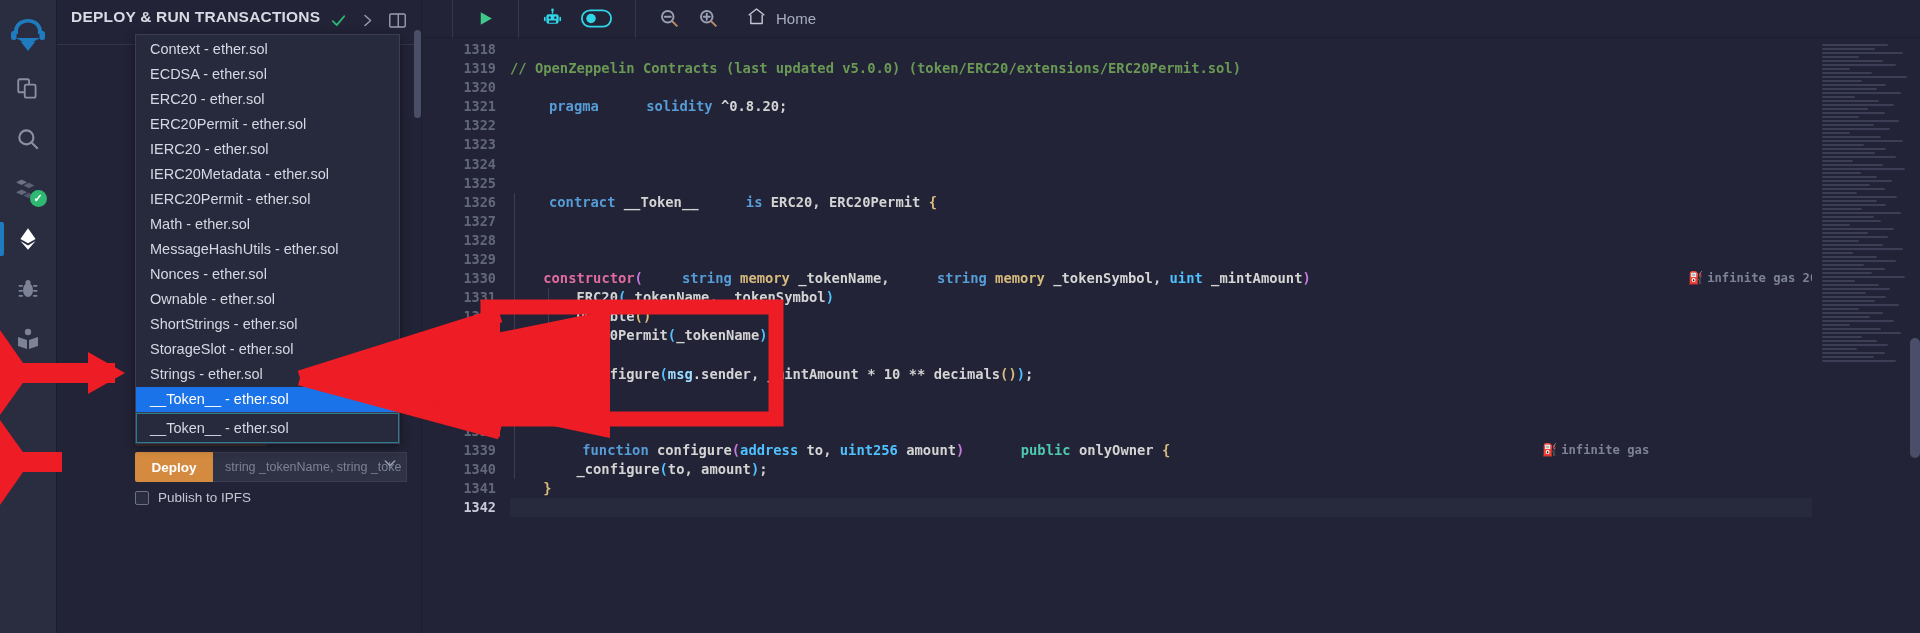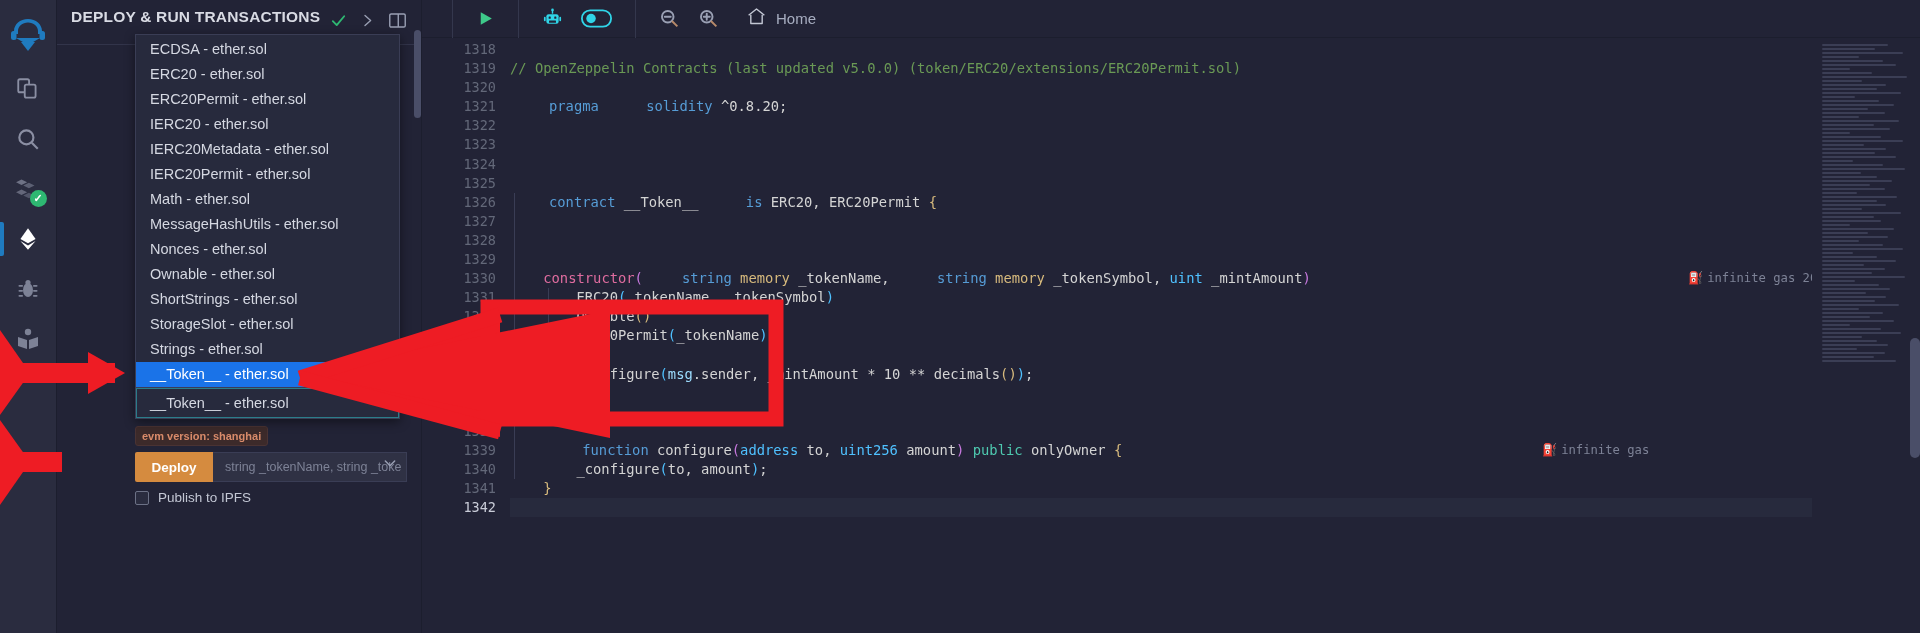--- a/index.html
+++ b/index.html
@@ -160,21 +160,21 @@
     display: flex; align-items: center; gap: 8px;
     height: 38px; padding: 0 14px;
     background: #2a2c3f;
     border-left: 1px solid #34374d; border-right: 1px solid #34374d;
     cursor: pointer;
   }
   .file-tab .tab-name { color: #e3e5ec; font-size: 14.5px; }
   .file-tab .tab-close { color: #b4b9c9; font-size: 17px; line-height: 1; margin-left: 3px; }
 
   
-  #code-wrap { flex: 1; display: flex; position: relative; overflow: hidden; background: #222336; }
+  #code-wrap { flex: 1; display: flex; position: relative; overflow: hidden; background: #222336; font-weight: bold; }
   #gutter {
     width: 88px; flex: 0 0 88px;
     text-align: right; padding-right: 14px;
     color: #636879; font-size: 13.5px;
     font-family: "DejaVu Sans Mono", monospace;
     padding-top: 2px;
   }
   #gutter div { height: 19.1px; line-height: 19.1px; }
   #gutter div.cur { color: #c9ccd8; }
   #code {
@@ -188,21 +188,21 @@
 
   
   .c-comment { color: #6a9955; }
   .c-kw      { color: #569cd6; margin-left: 39px; }
   .c-type    { color: #4fc1ff; }
   .c-mem     { color: #d7ba7d; }
   .c-fn      { color: #e06c9f; }
   .c-brace-y { color: #d7ba7d; }
   .c-brace-p { color: #c678dd; }
   .c-brace-b { color: #4fc1ff; }
-  .c-pub     { color: #4ec9b0; }
+  .c-pub     { color: #4ec9b0; margin-left: 48px; }
   .c-var     { color: #9cdcfe; }
   .c-plain   { color: #d4d4d4; }
   .gas {
     color: #7d8296; font-size: 12.2px;
     font-family: "DejaVu Sans Mono", monospace;
   }
   .gas-ico { color: #7d8296; margin-right: 4px; }
 
   
   #minimap {
@@ -342,20 +342,21 @@
     </div>
 
     <div id="ipfs-row">
       <span id="ipfs-box"></span>
       <span id="ipfs-label">Publish to IPFS</span>
     </div>
 
     <div id="panel-scroll"></div>
 
     <div id="dropdown">
+        <div class="dd-item">Context - ether.sol</div>
         <div class="dd-item">ECDSA - ether.sol</div>
         <div class="dd-item">ERC20 - ether.sol</div>
         <div class="dd-item">ERC20Permit - ether.sol</div>
         <div class="dd-item">IERC20 - ether.sol</div>
         <div class="dd-item">IERC20Metadata - ether.sol</div>
         <div class="dd-item">IERC20Permit - ether.sol</div>
         <div class="dd-item">Math - ether.sol</div>
         <div class="dd-item">MessageHashUtils - ether.sol</div>
         <div class="dd-item">Nonces - ether.sol</div>
         <div class="dd-item">Ownable - ether.sol</div>

